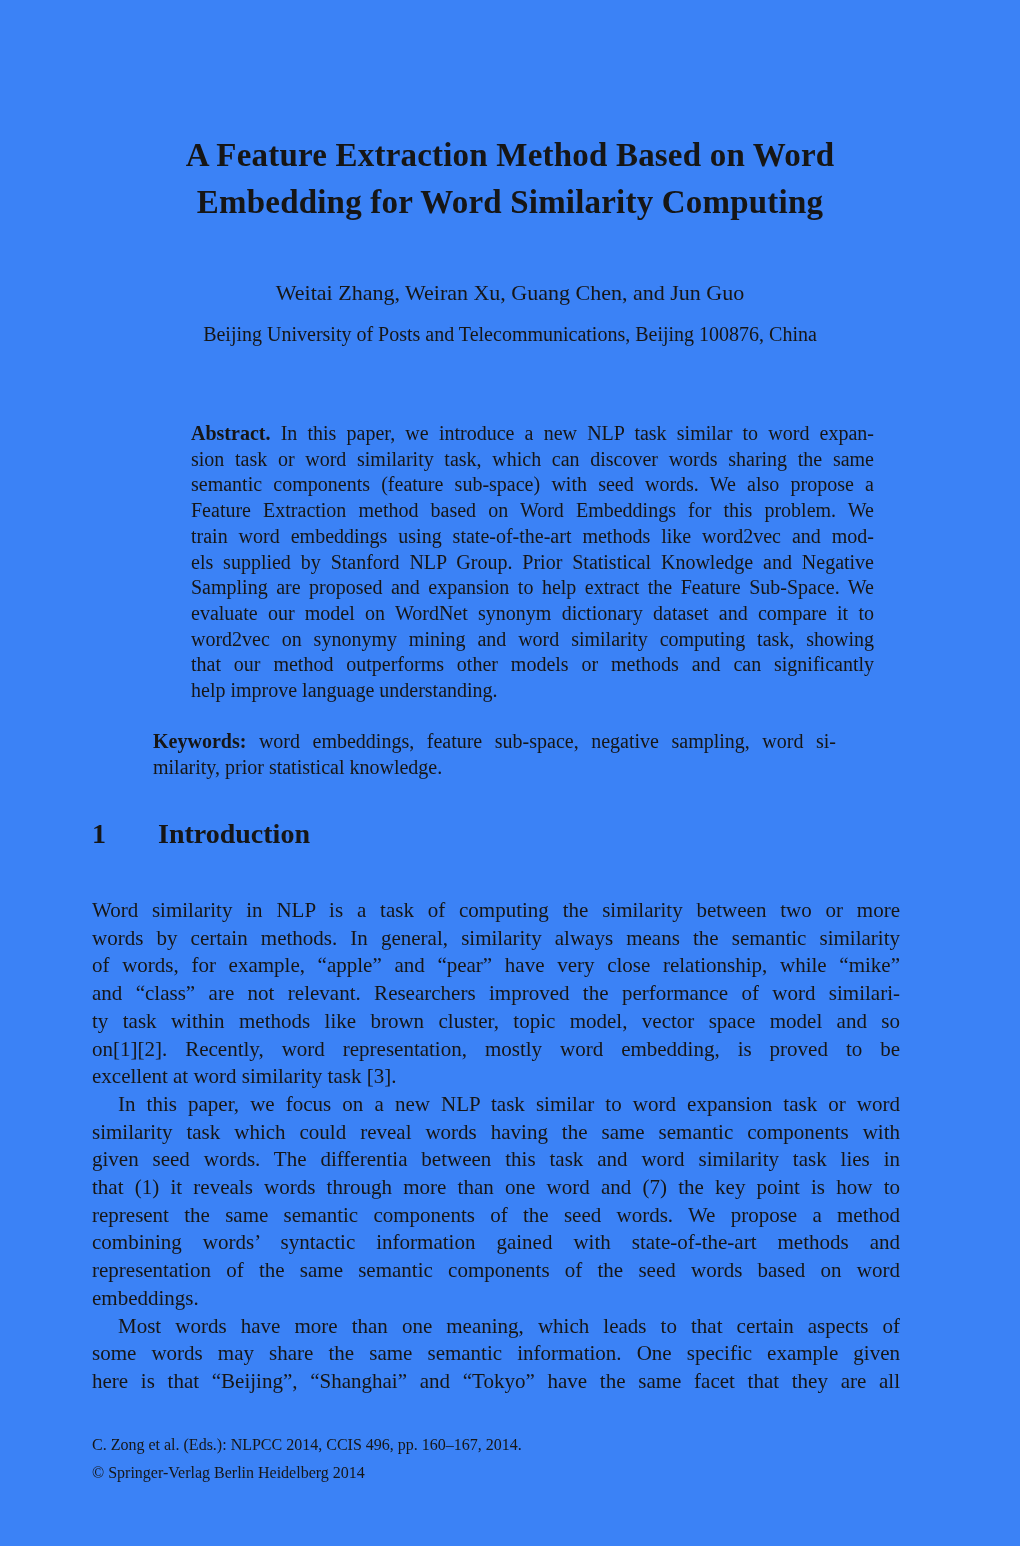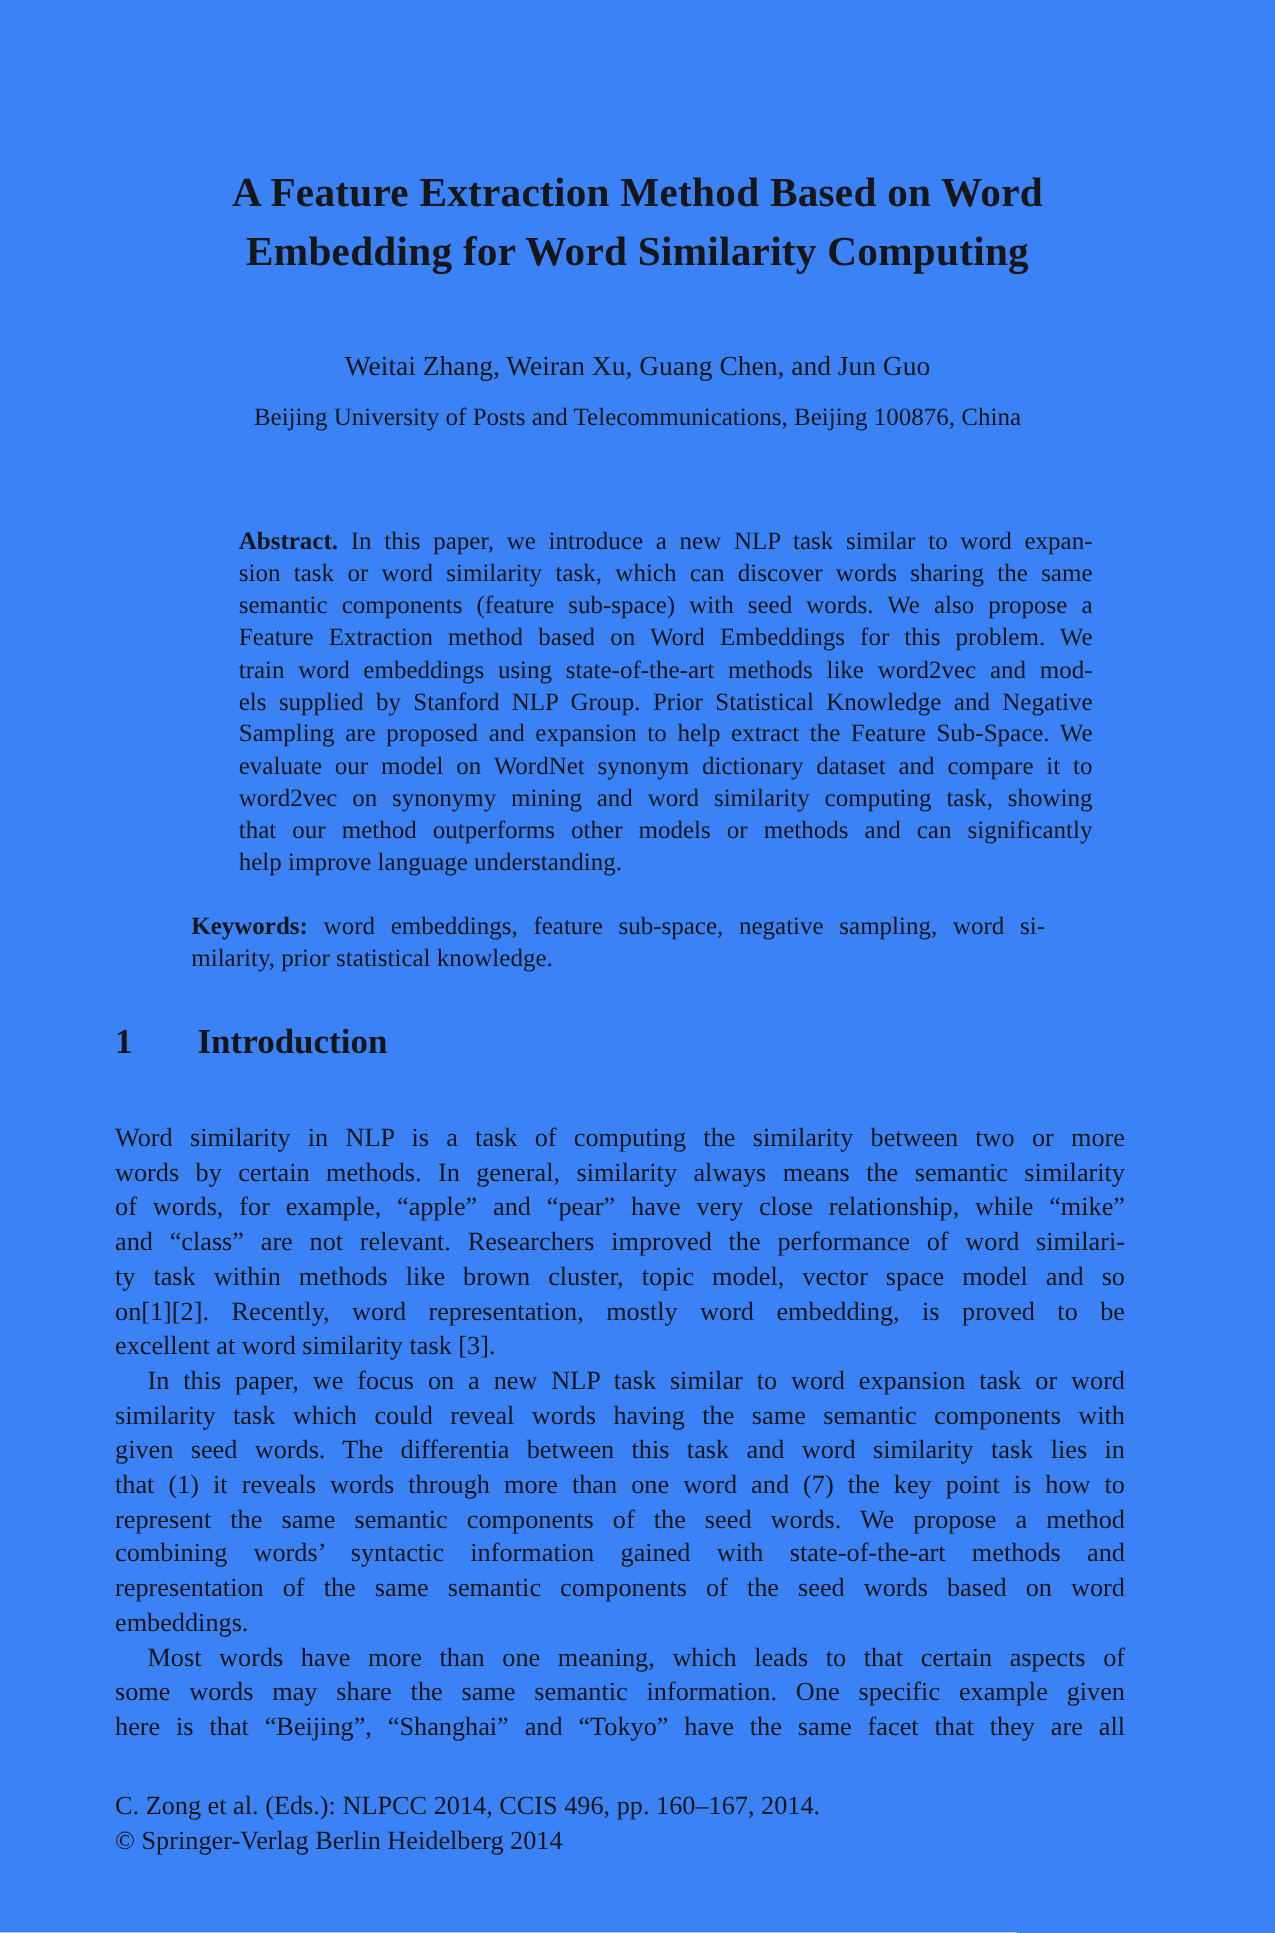--- a/index.html
+++ b/index.html
@@ -13,21 +13,21 @@
   }
   .center{position:absolute;left:0;width:1020px;text-align:center;}
   .title{top:132px;font-size:33px;font-weight:bold;line-height:47px;letter-spacing:.2px;}
   .authors{top:280px;font-size:22px;line-height:26px;}
   .affiliation{top:322px;font-size:20px;line-height:24px;}
   .abstract{position:absolute;left:153px;top:421px;width:683px;font-size:20px;line-height:25.7px;margin-left:38px;}
   .keywords{position:absolute;left:153px;top:729px;width:683px;font-size:20px;line-height:25.7px;}
   .heading{position:absolute;left:92px;top:818px;font-size:28px;font-weight:bold;line-height:32px;}
   .sec-num{display:inline-block;width:66px;}
   .bodytext{position:absolute;left:92px;top:897px;width:808px;font-size:21px;line-height:27.7px;}
-  .footer{position:absolute;left:92px;top:1431px;font-size:21px;line-height:27.5px;}
+  .footer{position:absolute;left:92px;top:1431px;font-size:16px;line-height:27.5px;}
   .line{display:block;}
   .j{text-align:justify;text-align-last:justify;}
   .last{text-align:center;text-align-last:left;}
   .indent{text-indent:26px;}
   .b{font-weight:bold;}
 </style>
 </head>
 <body>
 
 <div class="page">

